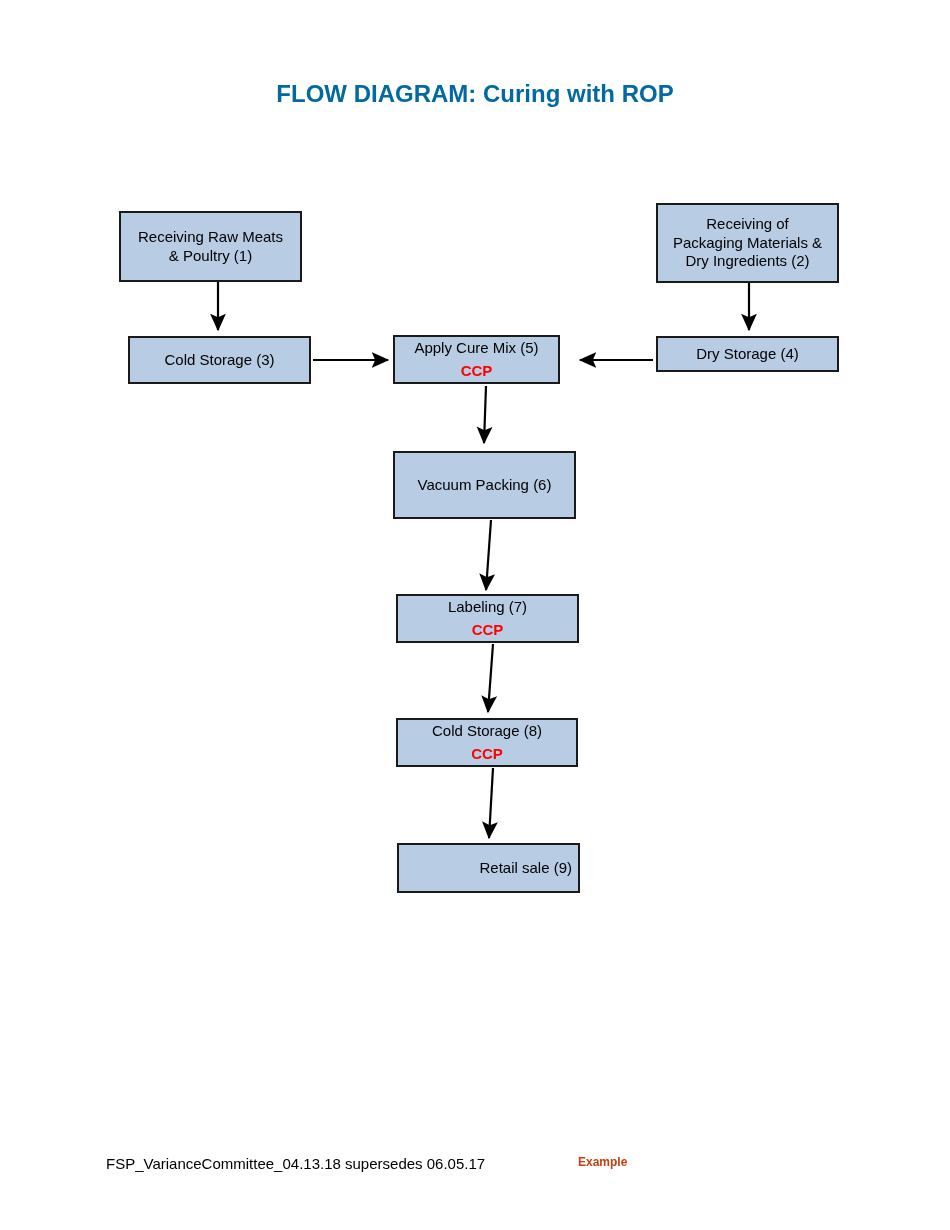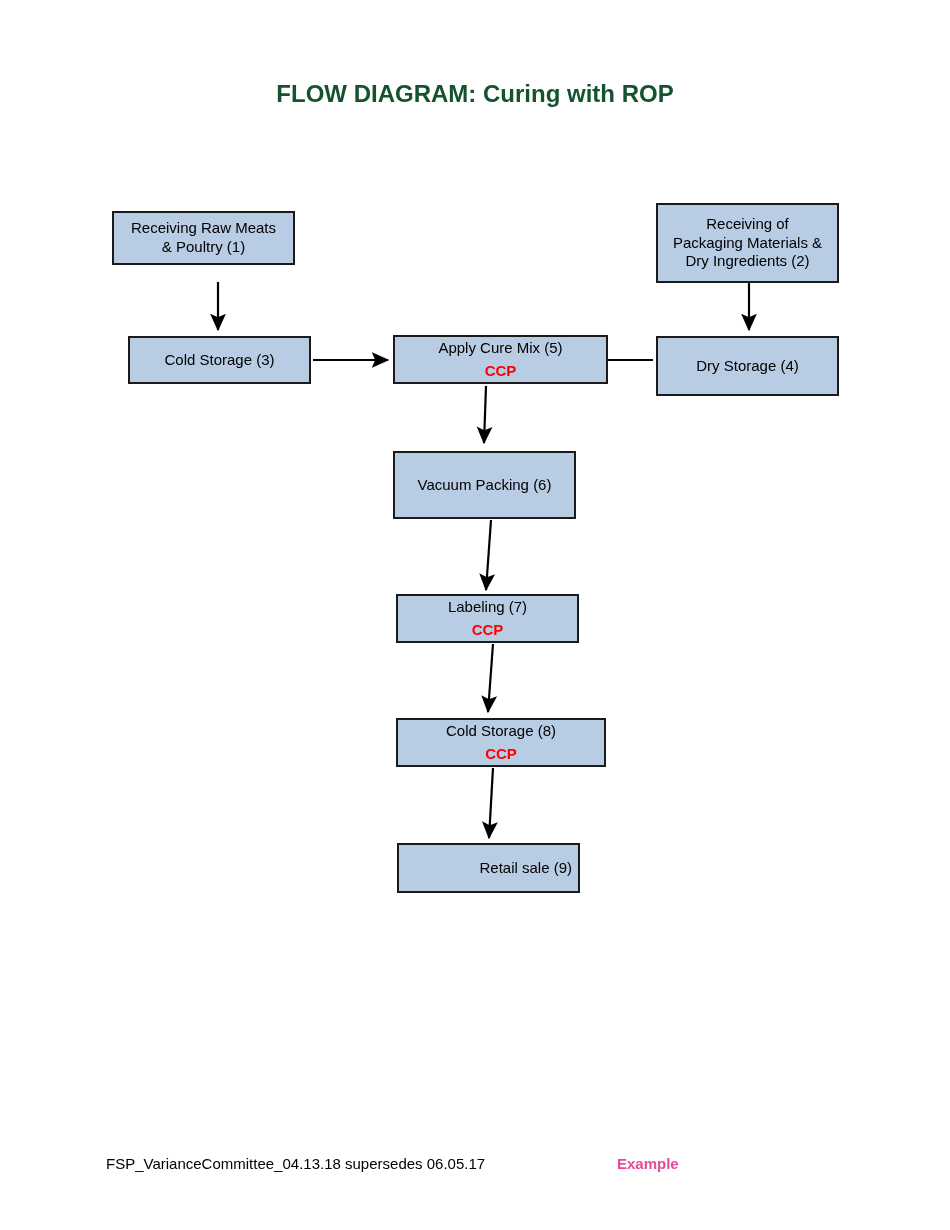--- a/index.html
+++ b/index.html
@@ -22,21 +22,21 @@
     background: #ffffff;
   }
   #diagram-title {
     position: absolute;
     left: 0;
     top: 80px;
     width: 950px;
     text-align: center;
     font-size: 24px;
     font-weight: bold;
-    color: #14532d;
+    color: #0369a1;
     letter-spacing: 0px;
   }
   svg#flow-canvas {
     position: absolute;
     left: 0;
     top: 0;
     width: 950px;
     height: 1230px;
   }
   .node-box {
@@ -68,25 +68,24 @@
     left: 106px;
     top: 1155px;
     font-size: 15px;
     color: #000000;
     white-space: nowrap;
   }
   #footer-example {
     position: absolute;
     left: 578px;
     top: 1155px;
-    font-size: 15px;
+    font-size: 12px;
     font-weight: bold;
-    color: #ec4899;
+    color: #c2410c;
     white-space: nowrap;
-    margin-left: 39px;
   }
 </style>
 </head>
 <body>
 
 <div id="page">
 
   <div id="diagram-title">FLOW DIAGRAM: Curing with ROP</div>
 
   <svg id="flow-canvas" viewBox="0 0 950 1230" xmlns="http://www.w3.org/2000/svg">
@@ -106,54 +105,54 @@
 
     <line x1="486" y1="386" x2="484" y2="443" stroke="#000000" stroke-width="2.2" marker-end="url(#arrowhead)"></line>
 
     <line x1="491" y1="520" x2="486" y2="590" stroke="#000000" stroke-width="2.2" marker-end="url(#arrowhead)"></line>
 
     <line x1="493" y1="644" x2="488" y2="712" stroke="#000000" stroke-width="2.2" marker-end="url(#arrowhead)"></line>
 
     <line x1="493" y1="768" x2="489" y2="838" stroke="#000000" stroke-width="2.2" marker-end="url(#arrowhead)"></line>
   </svg>
 
-  <div class="node-box" style="left:112px; top:211px; width:183px; height:54px;">
+  <div class="node-box" style="left:119px; top:211px; width:183px; height:71px;">
     <span class="node-label">Receiving Raw Meats
 &amp; Poultry (1)</span>
   </div>
 
   <div class="node-box" style="left:656px; top:203px; width:183px; height:80px;">
     <span class="node-label">Receiving of
 Packaging Materials &amp;
 Dry Ingredients (2)</span>
   </div>
 
   <div class="node-box" style="left:128px; top:336px; width:183px; height:48px;">
     <span class="node-label">Cold Storage (3)</span>
   </div>
 
-  <div class="node-box" style="left:656px; top:336px; width:183px; height:60px;">
+  <div class="node-box" style="left:656px; top:336px; width:183px; height:36px;">
     <span class="node-label">Dry Storage (4)</span>
   </div>
 
-  <div class="node-box" style="left:393px; top:335px; width:215px; height:49px;">
+  <div class="node-box" style="left:393px; top:335px; width:167px; height:49px;">
     <span class="node-label">Apply Cure Mix (5)</span>
     <span class="ccp-label">CCP</span>
   </div>
 
   <div class="node-box" style="left:393px; top:451px; width:183px; height:68px;">
     <span class="node-label">Vacuum Packing (6)</span>
   </div>
 
   <div class="node-box" style="left:396px; top:594px; width:183px; height:49px;">
     <span class="node-label">Labeling (7)</span>
     <span class="ccp-label">CCP</span>
   </div>
 
-  <div class="node-box" style="left:396px; top:718px; width:210px; height:49px;justify-content:center;">
+  <div class="node-box" style="left:396px; top:718px; width:182px; height:49px;justify-content:center;">
     <span class="node-label">Cold Storage (8)</span>
     <span class="ccp-label">CCP</span>
   </div>
 
   <div class="node-box" style="left:397px; top:843px; width:183px; height:50px;align-items:flex-end;">
     <span class="node-label">Retail sale (9)</span>
   </div>
 
   <div id="footer-left">FSP_VarianceCommittee_04.13.18 supersedes 06.05.17</div>
   <div id="footer-example">Example</div>

